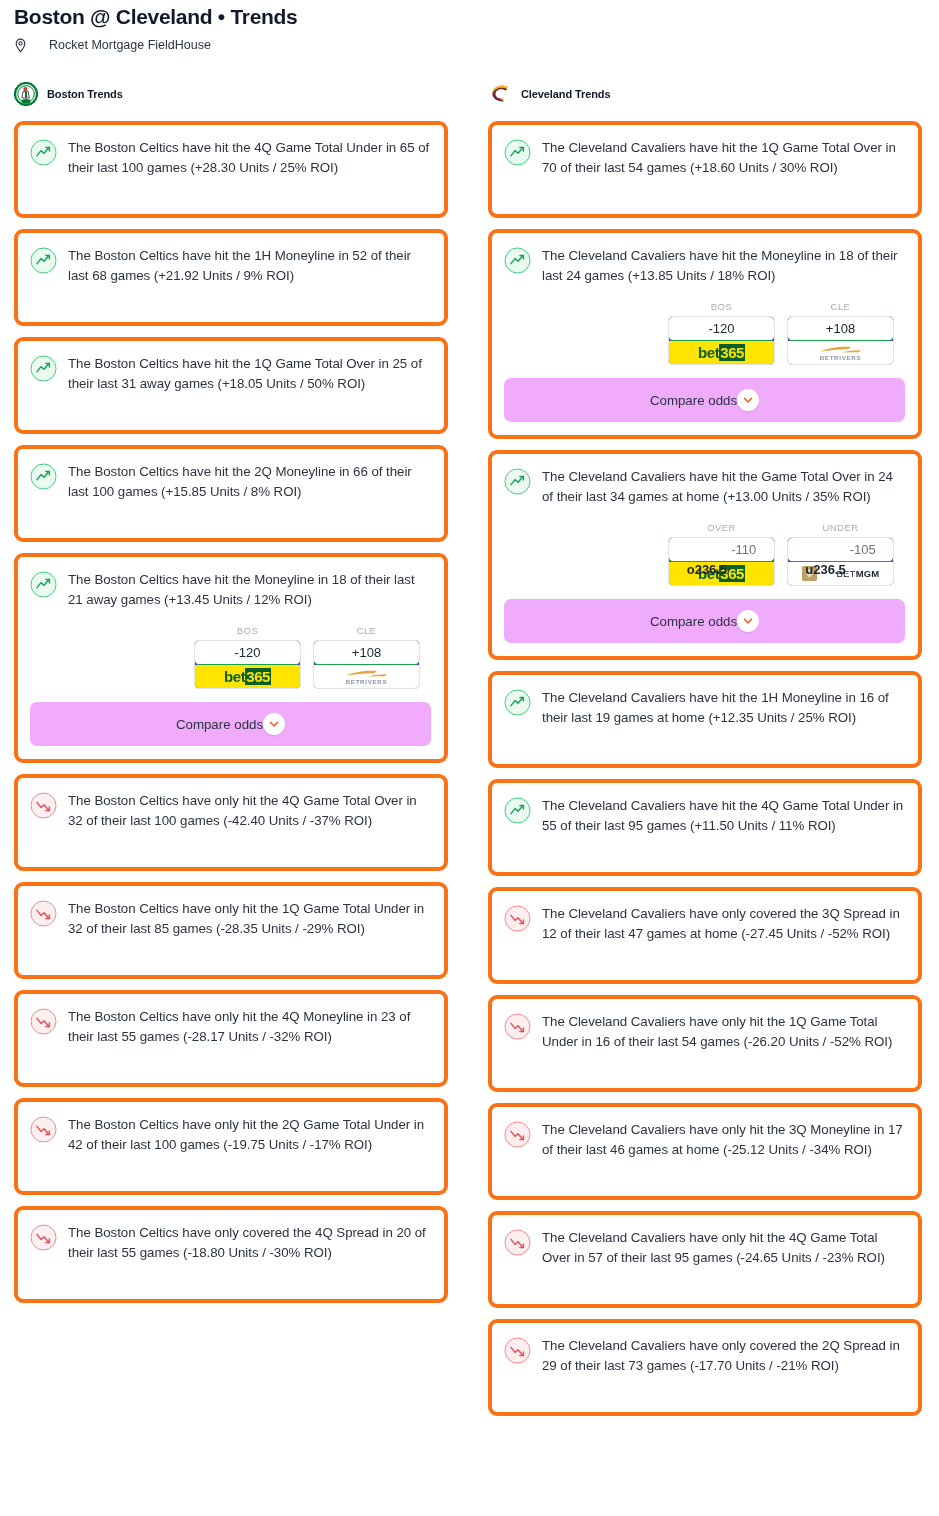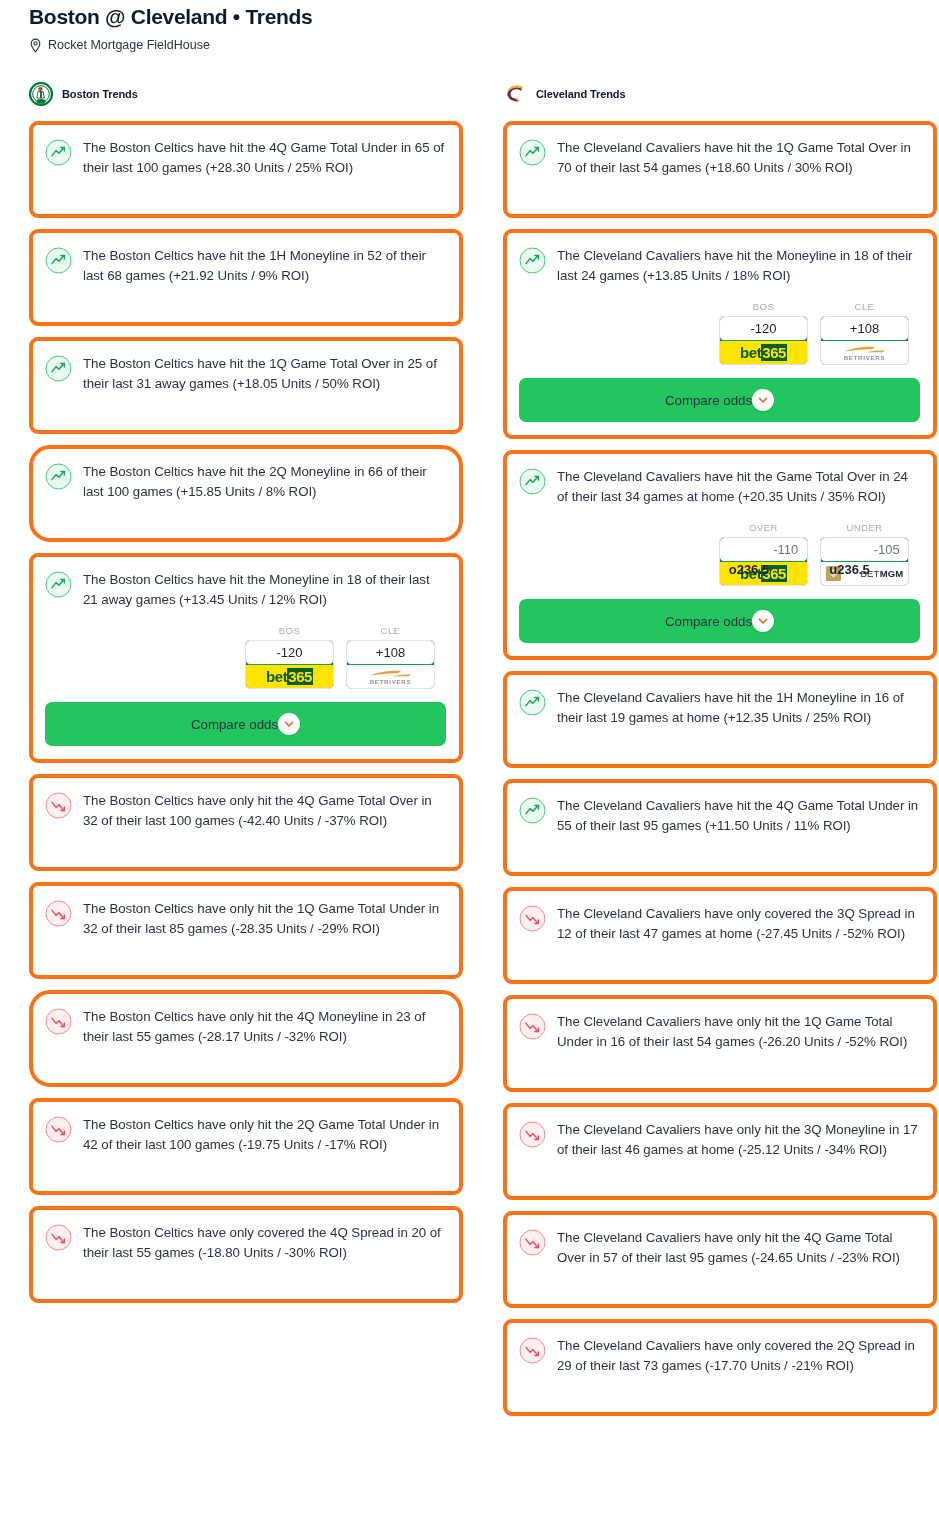--- a/index.html
+++ b/index.html
@@ -4,35 +4,35 @@
 <style>
   * { box-sizing: border-box; margin: 0; padding: 0; }
   html, body {
     width: 939px;
     height: 1516px;
     background: #ffffff;
     font-family: "Liberation Sans", sans-serif;
     color: #1b2430;
     overflow: hidden;
   }
-  .page { width: 939px; height: 1516px; position: relative; padding: 0 0 0 15px; }
+  .page { width: 939px; height: 1516px; position: relative; padding: 0 0 0 0; }
 
   
   .page-header { padding: 4px 14px 0 14px; }
   .page-title {
     font-size: 21px;
     font-weight: bold;
     letter-spacing: -0.3px;
     color: #12192b;
     line-height: 26px;
   }
   .venue-row {
     display: flex;
     align-items: center;
-    gap: 6px;
+    gap: 22px;
     margin-top: 8px;
   }
   .venue-row .pin { width: 13px; height: 15px; display: block; flex: none; }
   .venue-text { font-size: 12.5px; color: #2b3442; line-height: 15px; }
 
   
   .columns {
     display: flex;
     gap: 40px;
     padding: 0 14px;
@@ -58,40 +58,40 @@
 
   
   .card {
     border: 4px solid #f97316;
     border-radius: 9px;
     background: #fff;
     padding: 13px 13px 13px 12px;
     margin-bottom: 11px;
   }
   .card.tall-3 { min-height: 97px; }
-  .card.tall-2 { min-height: 97px; border-radius: 21px; }
+  .card.tall-2 { min-height: 97px; }
 
   .card-top { display: flex; gap: 11px; align-items: flex-start; }
   .trend-icon { width: 27px; height: 27px; flex: none; display: block; margin-top: 1px; }
   .trend-text {
     font-size: 13.3px;
     line-height: 19.6px;
     color: #2c3340;
     letter-spacing: -0.05px;
   }
 
   
   .odds-wrap {
     display: flex;
     justify-content: flex-end;
     gap: 12px;
     margin-top: 16px;
     padding-right: 11px;
   }
-  .odds-col { width: 89px; }
+  .odds-col { width: 107px; }
   .odds-label {
     text-align: center;
     font-size: 9.5px;
     letter-spacing: 0.45px;
     color: #a7adb8;
     margin-bottom: 4px;
     font-weight: normal;
   }
   .odds-box {
     border: 1px solid #dfe2e7;
@@ -146,21 +146,21 @@
   
   .bk-mgm { display: flex; align-items: center; justify-content: center; gap: 20px; }
   .bk-mgm .lion { width: 15px; height: 15px; display:block; }
   .bk-mgm .mtxt { font-size: 9.5px; letter-spacing: 0.2px; color: #1b2430; }
   .bk-mgm .mtxt .lt { font-weight: normal; }
   .bk-mgm .mtxt .bd { font-weight: bold; }
 
   
   .compare {
     margin-top: 13px;
-    background: #22c55e;
+    background: #f0abfc;
     border-radius: 7px;
     height: 44px;
     display: flex;
     align-items: center;
     justify-content: center;
     gap: 0;
     cursor: pointer;
   }
   .compare .ctext { font-size: 13.3px; color: #2c3340; }
   .compare .chev-circle {
@@ -463,21 +463,21 @@
 
       <div class="card">
         <div class="card-top">
           <span class="trend-icon">
             <svg viewBox="0 0 27 27" width="27" height="27">
               <circle cx="13.5" cy="13.5" r="12.5" fill="#eafaf0" stroke="#46c97e" stroke-width="1"></circle>
               <path d="M7 16.6 L11 11.6 L14 14.2 L19 8.6" fill="none" stroke="#18a558" stroke-width="1.5" stroke-linecap="round" stroke-linejoin="round"></path>
               <path d="M15.9 8.6 H19.4 V12.1" fill="none" stroke="#18a558" stroke-width="1.5" stroke-linecap="round" stroke-linejoin="round"></path>
             </svg>
           </span>
-          <span class="trend-text">The Cleveland Cavaliers have hit the Game Total Over in 24 of their last 34 games at home (+20.35 Units / 35% ROI)</span>
+          <span class="trend-text">The Cleveland Cavaliers have hit the Game Total Over in 24 of their last 34 games at home (+13.00 Units / 35% ROI)</span>
         </div>
 
         <div class="odds-wrap">
           <div class="odds-col">
             <div class="odds-label">OVER</div>
             <div class="odds-box">
               <div class="odds-price">
                 <span class="line">o236.5</span>
                 <span class="juice">-110</span>
               </div>

